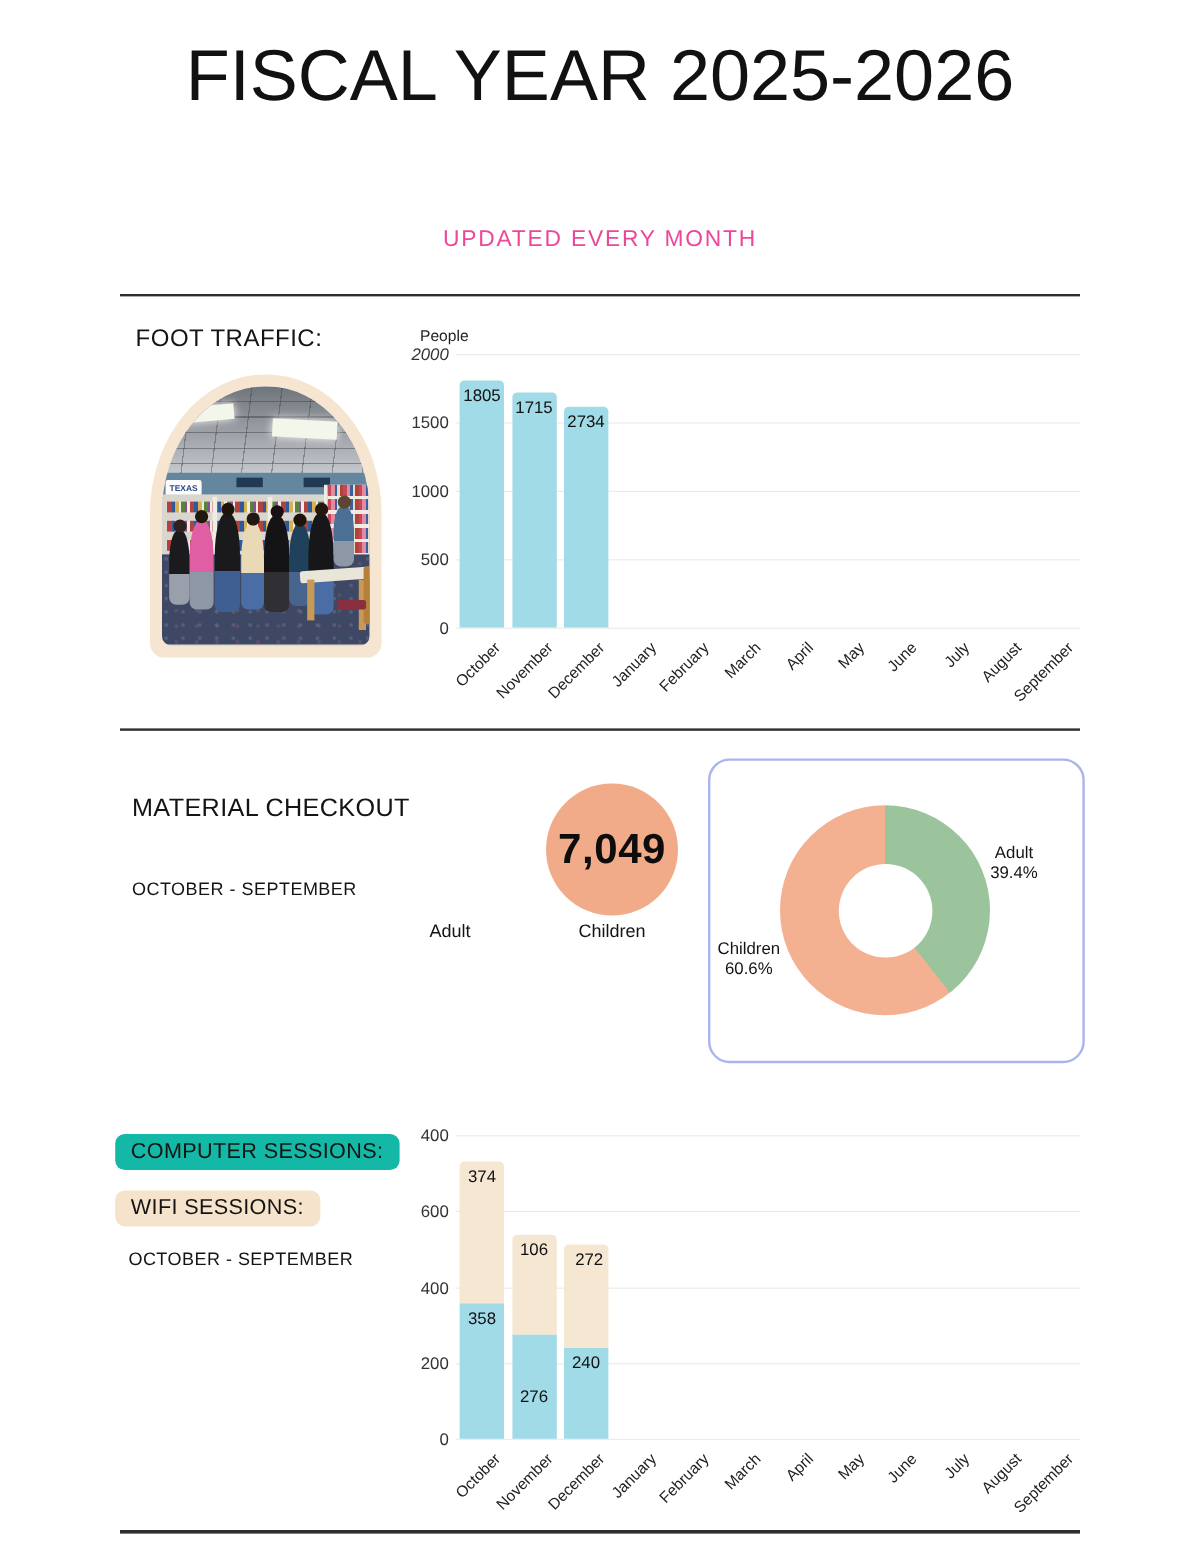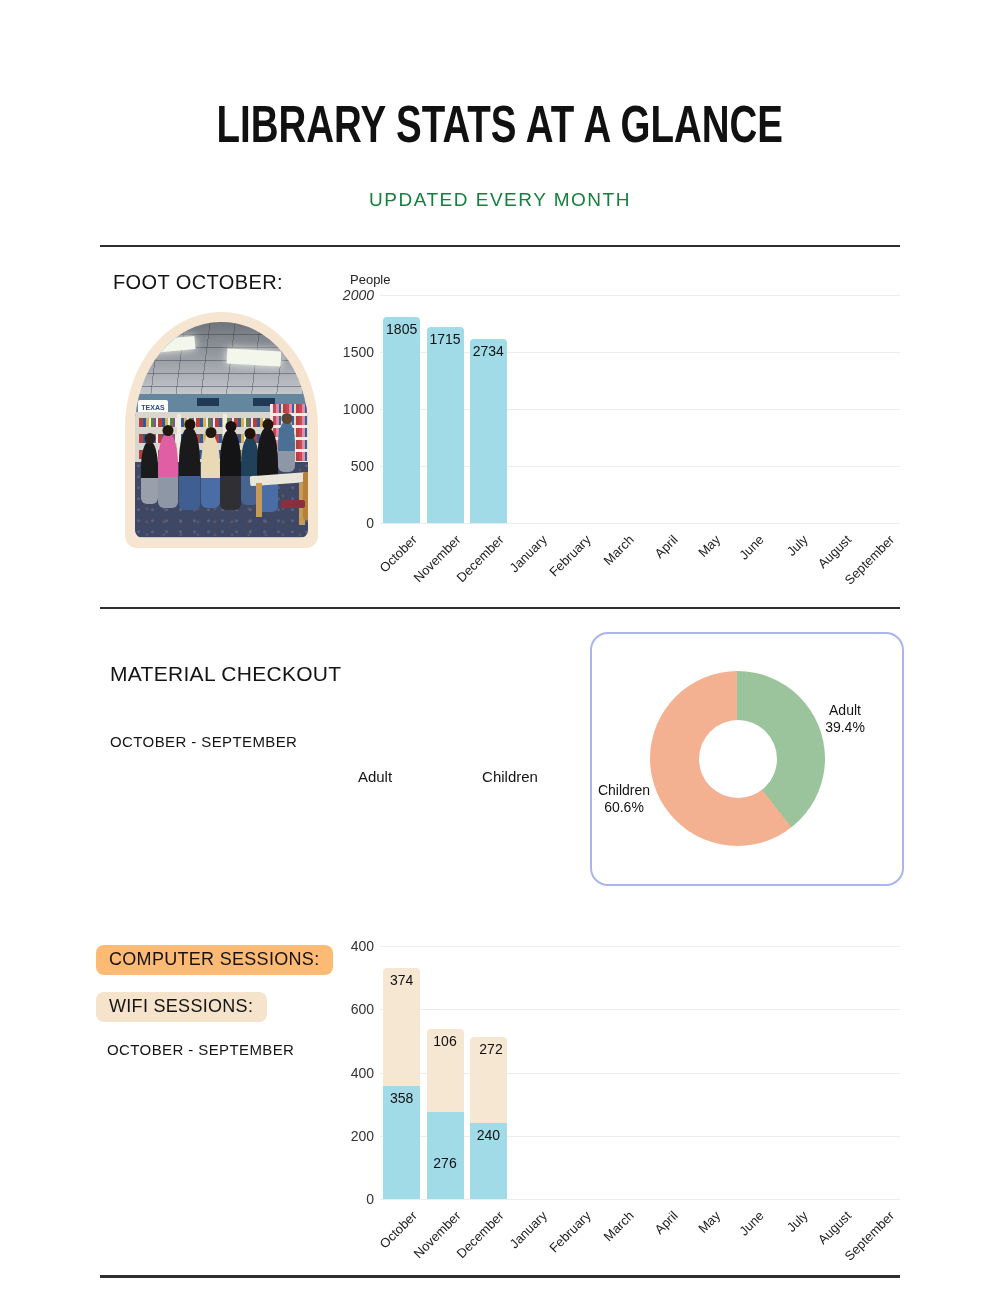--- a/index.html
+++ b/index.html
@@ -12,21 +12,21 @@
     position:absolute; top:30px; left:0; width:100%; text-align:center;
     font-size:60px; font-weight:400; letter-spacing:0px; line-height:66px; color:#111;
   }
   .title2 {
     position:absolute; top:96px; left:0; width:100%; text-align:center;
     font-size:52px; font-weight:800; line-height:56px; color:#111;
   }
   .title2 .condense { display:inline-block; transform:scaleX(0.74); transform-origin:center; letter-spacing:0px; }
   .note {
     position:absolute; top:189px; left:0; width:100%; text-align:center;
-    font-size:19px; font-weight:500; letter-spacing:1.5px; color:#15803d;
+    font-size:19px; font-weight:500; letter-spacing:1.5px; color:#ec4899;
   }
   .divider { position:absolute; left:100px; width:800px; height:2px; background:#2e2e2e; }
 
   
   .sec-h { position:absolute; font-size:20px; font-weight:500; letter-spacing:0.4px; color:#141414; }
   .sec-h2 { position:absolute; font-size:21px; font-weight:500; letter-spacing:0.3px; color:#141414; line-height:28px; }
   .period { position:absolute; font-size:15px; font-weight:500; letter-spacing:0.4px; color:#141414; }
 
   
   .chart { position:absolute; }
@@ -88,26 +88,26 @@
 
   
   .pill { position:absolute; display:inline-block; padding:4px 14px 5px 13px; border-radius:8px;
           font-size:18px; font-weight:500; letter-spacing:0.3px; color:#141414; }
 </style>
 </head>
 <body>
 
 <div class="page">
 
-  <div class="title2"><span class="condense">LIBRARY STATS AT A GLANCE</span></div>
+  <div class="title1">FISCAL YEAR 2025-2026</div>
   <div class="note">UPDATED EVERY MONTH</div>
 
   <div class="divider" style="top:245px;"></div>
 
-  <div class="sec-h" style="left:113px; top:271px;">FOOT OCTOBER:</div>
+  <div class="sec-h" style="left:113px; top:271px;">FOOT TRAFFIC:</div>
 
   <div class="arch" style="background: rgb(246, 229, 208);">
     <div class="scene">
       <div class="ceiling">
         <div class="grid"></div>
         <div class="panel" style="left:16px; top:16px; width:44px; height:13px; transform:rotate(-5deg);"></div>
         <div class="panel" style="left:92px; top:28px; width:54px; height:15px; transform:rotate(3deg);"></div>
       </div>
       <div class="wall"></div>
       <div class="sign" style="left:62px;"></div>
@@ -187,37 +187,40 @@
       <div class="xlabel" style="top: 262px; right: 13.6667px;">September</div>
     </div>
 
   <div class="divider" style="top:607px;"></div>
 
   <div class="sec-h2" style="left:110px; top:660px;">MATERIAL CHECKOUT</div>
   <div class="period" style="left:110px; top:733px;">OCTOBER - SEPTEMBER</div>
 
   <div class="circle-lab" style="left:320px; top:768px;">Adult</div>
 
+  <div class="big-circle" style="left:455px; top:653px; background:#f1ab89;">
+    <span class="val">7,049</span>
+  </div>
   <div class="circle-lab" style="left:455px; top:768px;">Children</div>
 
   <div class="card">
     <div class="donut" id="donut" style="background: conic-gradient(rgb(156, 196, 156) 0%, rgb(156, 196, 156) 39.4%, rgb(243, 177, 145) 39.4%, rgb(243, 177, 145) 100%);">
       <div class="hole"></div>
     </div>
     <div class="donut-lab" style="left:213px; top:68px;">
       <span style="display:block;">Adult</span>
       <span style="display:block;">39.4%</span>
     </div>
     <div class="donut-lab" style="left:-8px; top:148px;">
       <span style="display:block;">Children</span>
       <span style="display:block;">60.6%</span>
     </div>
   </div>
 
-  <div class="pill" style="left:96px; top:945px; background:#fdba74;">COMPUTER SESSIONS:</div>
+  <div class="pill" style="left:96px; top:945px; background:#14b8a6;">COMPUTER SESSIONS:</div>
   <div class="pill" style="left:96px; top:992px; background:#f6e3cb;">WIFI SESSIONS:</div>
   <div class="period" style="left:107px; top:1041px;">OCTOBER - SEPTEMBER</div>
 
   <div class="chart" id="chart2" style="left:348px; top:936px; width:552px; height:350px;">
       <div class="gridline" style="left: 32px; top: 263px; width: 520px;"></div>
       <div class="ytick" style="left: -8px; top: 263px;">0</div>
       <div class="gridline" style="left: 32px; top: 199.75px; width: 520px;"></div>
       <div class="ytick" style="left: -8px; top: 199.75px;">200</div>
       <div class="gridline" style="left: 32px; top: 136.5px; width: 520px;"></div>
       <div class="ytick" style="left: -8px; top: 136.5px;">400</div>

